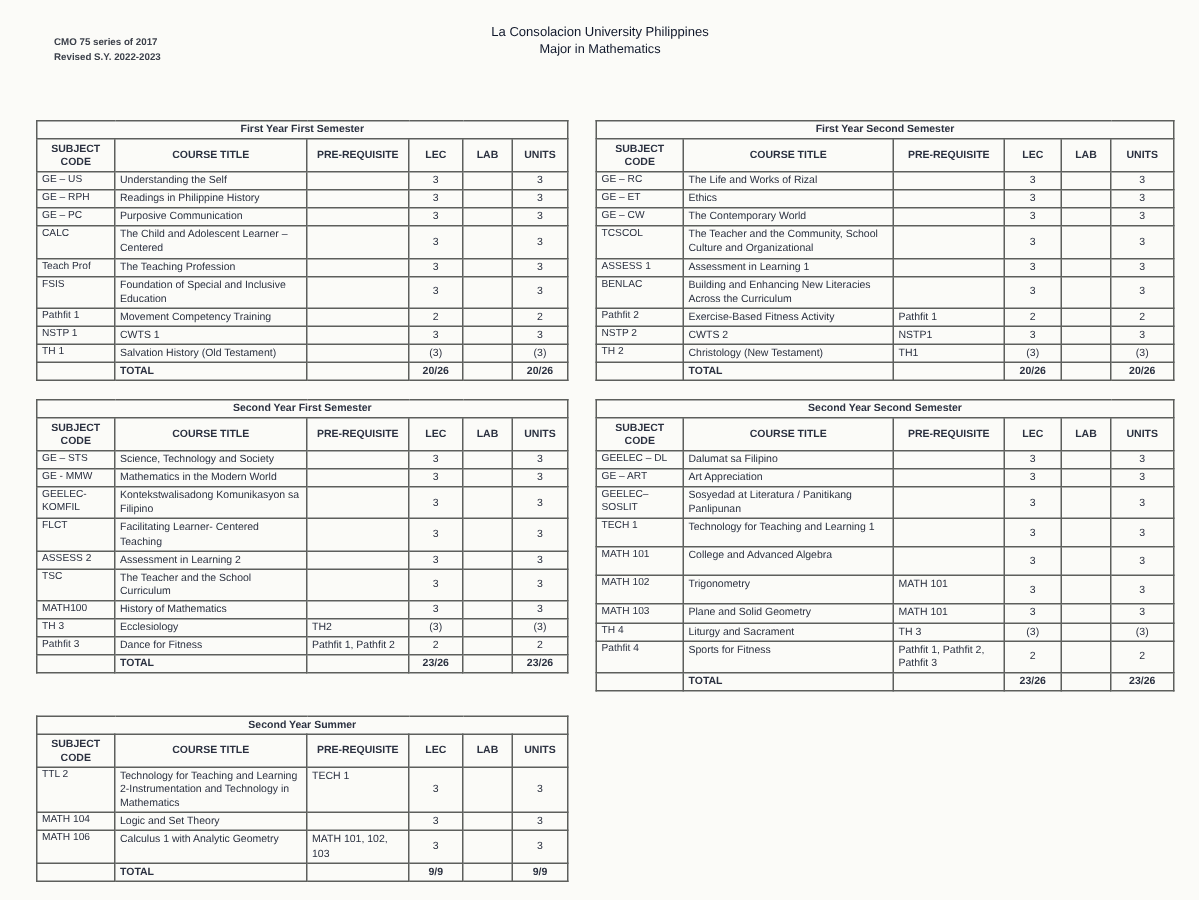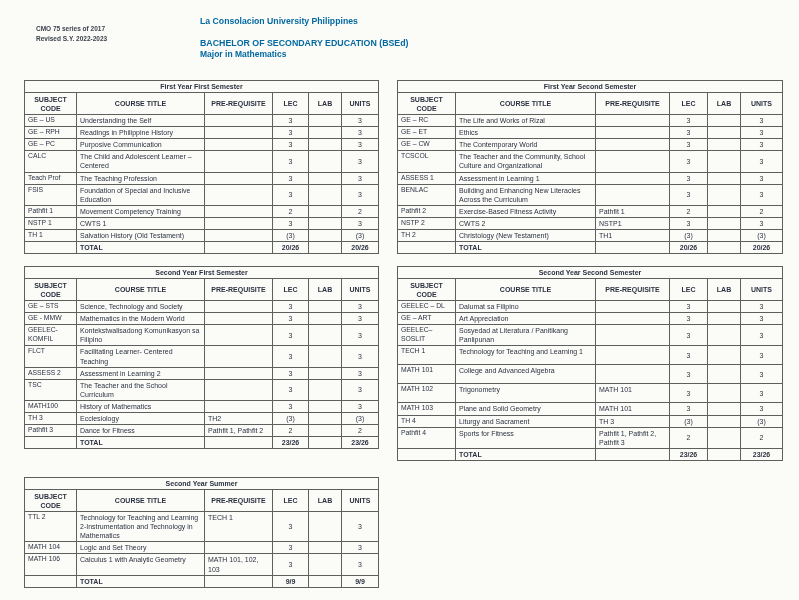--- a/index.html
+++ b/index.html
@@ -8,22 +8,22 @@
     width:799px;height:600px;position:relative;overflow:hidden;
     background:#fbfbf8;
     font-family:"Liberation Sans", sans-serif;
     color:#272b35;
   }
   .cmo{
     position:absolute;left:36px;top:24px;
     font-size:6.5px;font-weight:700;color:#3c414b;line-height:1.6;
   }
   .hdr{
-    position:absolute;left:200px;width:400px;top:16px;text-align:left;
-    color:#0369a1;font-weight:700;
+    position:absolute;left:200px;width:400px;top:16px;text-align:center;
+    color:#0f172a;font-weight:400;
   }
   .hdr .l1{font-size:8.7px}
   .hdr .l2{font-size:8.5px;margin-top:1px}
   .hdr .l3{font-size:8.8px;margin-top:12px}
   .hdr .l4{font-size:8.5px;margin-top:1px}
 
   .tbl{position:absolute}
   .t1{left:24px;top:80px;width:354px}
   .t2{left:397px;top:80px;width:385px}
   .t3{left:24px;top:266px;width:354px}
@@ -48,21 +48,20 @@
 </head>
 <body>
 
 <div class="cmo">
   <div>CMO 75 series of 2017</div>
   <div>Revised S.Y. 2022-2023</div>
 </div>
 
 <div class="hdr">
   <div class="l1">La Consolacion University Philippines</div>
-  <div class="l3">BACHELOR OF SECONDARY EDUCATION (BSEd)</div>
   <div class="l4">Major in Mathematics</div>
 </div>
 
 <div class="tbl t1">
     <table>
       <colgroup>
         <col style="width: 52px;">
         <col style="width: 128px;">
         <col style="width: 68px;">
         <col style="width: 36px;">

